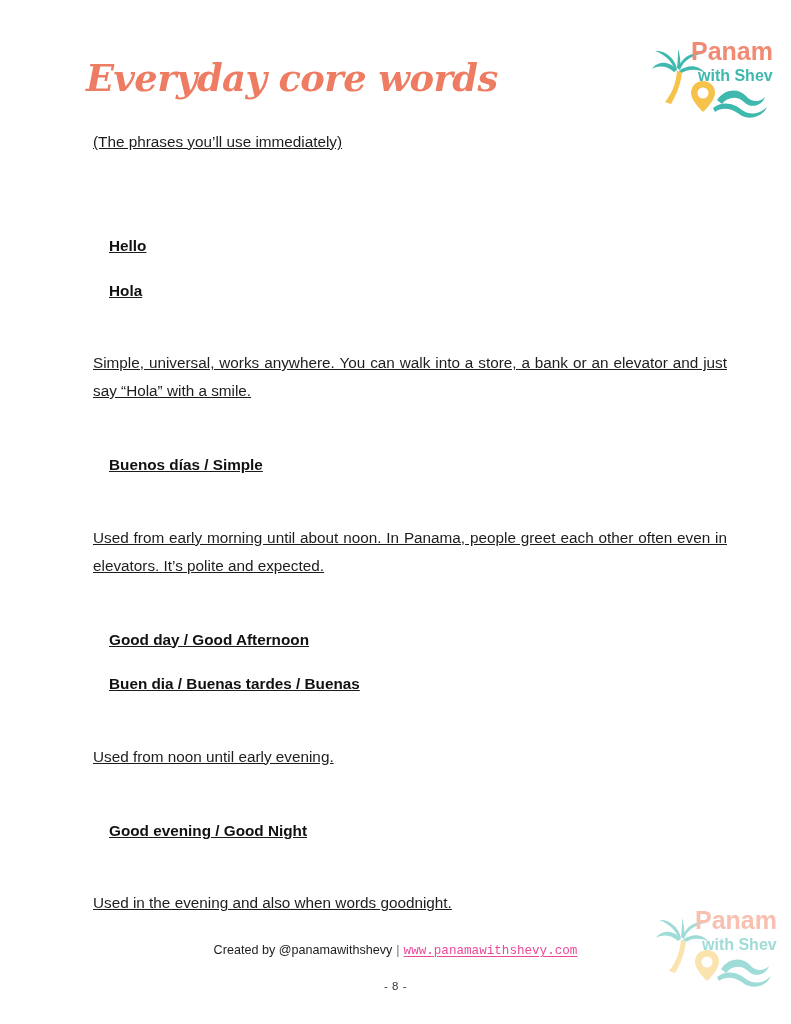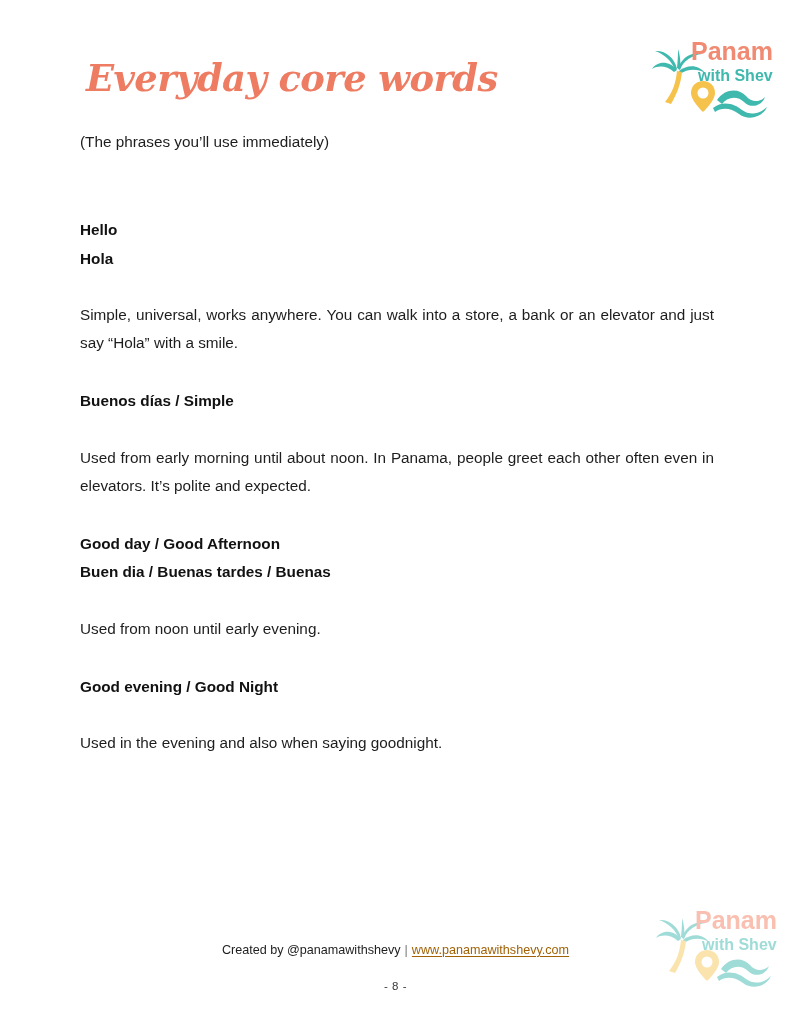--- a/index.html
+++ b/index.html
@@ -52,64 +52,66 @@
     width: 126px;
     height: 86px;
   }
   .logo-header { right: 18px; top: 14px; }
   .logo-footer { right: 14px; top: 903px; }
   .logo svg { display: block; width: 100%; height: 100%; }
 
   
   .content {
     position: absolute;
-    left: 80px;
+    left: 93px;
     top: 128px;
     width: 634px;
+    text-decoration: underline;
   }
 
   .para {
     font-size: 15.3px;
     line-height: 28px;
     color: #1d1d1d;
     text-align: justify;
     text-justify: inter-word;
     margin: 0;
     font-weight: 400;
   }
   .para.nojust { text-align: left; }
 
   .term {
     font-size: 15.3px;
     line-height: 28.5px;
     font-weight: 700;
     color: #111111;
-    margin: 0;
+    margin: 16px;
   }
   .sp-md { height: 28px; }
   .sp-lg { height: 30px; }
 
   .block { margin: 0; }
 
   
   .footer-credit {
     position: absolute;
     left: 0;
     right: 0;
     top: 943px;
     text-align: center;
     font-size: 12.6px;
     color: #1d1d1d;
     white-space: nowrap;
   }
   .footer-credit .sep { color: #777; padding: 0 4px; }
   .footer-link {
-    color: #a16207;
+    color: #ec4899;
     text-decoration: underline;
     text-underline-offset: 2px;
+    font-family: Liberation Mono, monospace;
   }
   .page-number {
     position: absolute;
     left: 0;
     right: 0;
     top: 980px;
     text-align: center;
     font-size: 11.5px;
     color: #3a3a3a;
     letter-spacing: 0.5px;
@@ -183,21 +185,21 @@
       <p class="term">Buen dia / Buenas tardes / Buenas</p>
       <div class="sp-md"></div>
       <p class="para nojust">Used from noon until early evening.</p>
     </div>
 
     <div class="sp-lg"></div>
 
     <div class="block">
       <p class="term">Good evening / Good Night</p>
       <div class="sp-md"></div>
-      <p class="para nojust">Used in the evening and also when saying goodnight.</p>
+      <p class="para nojust">Used in the evening and also when words goodnight.</p>
     </div>
 
   </div>
 
   <div class="logo logo-footer">
     <svg viewBox="0 0 126 86" xmlns="http://www.w3.org/2000/svg" aria-hidden="true">
       <g>
         <path d="M30 36 C22 26, 10 27, 5 35 C12 31, 20 32, 27 38 Z" fill="#9FDCD7"></path>
         <path d="M30 35 C28 24, 18 16, 8 17 C17 20, 25 27, 28 36 Z" fill="#9FDCD7"></path>
         <path d="M31 35 C34 24, 45 17, 55 20 C45 21, 36 27, 33 36 Z" fill="#9FDCD7"></path>

